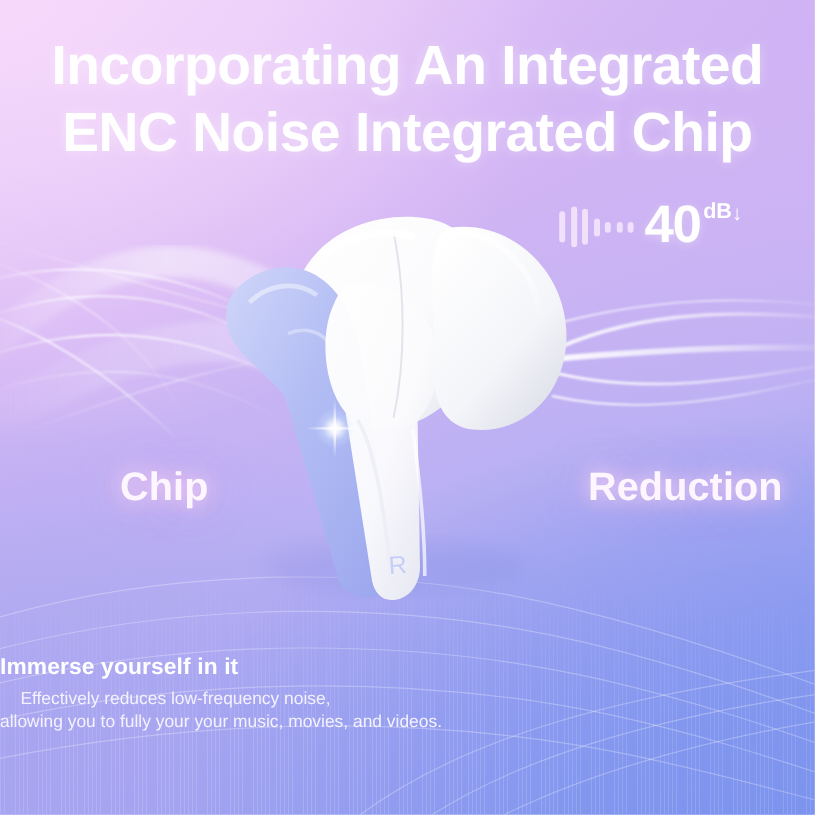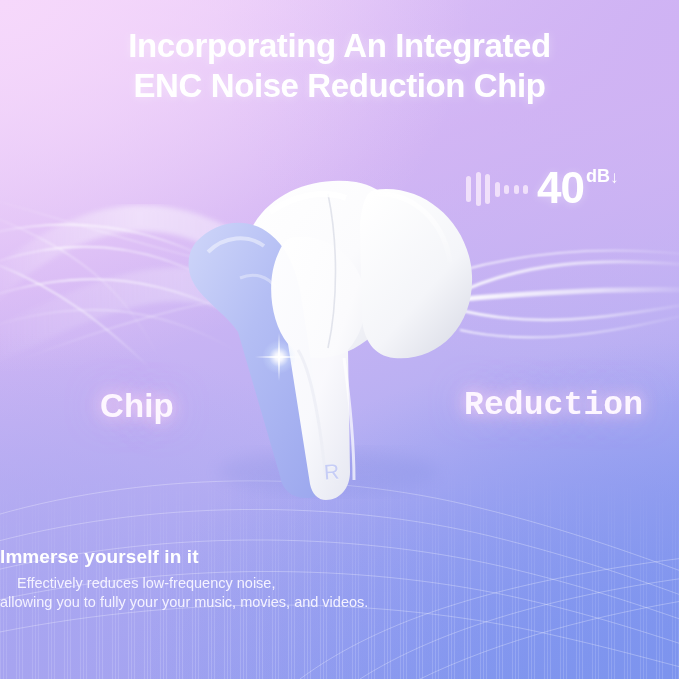--- a/index.html
+++ b/index.html
@@ -23,32 +23,32 @@
     opacity:.5;
     background:
       repeating-linear-gradient(90deg, rgba(255,255,255,.30) 0px, rgba(255,255,255,.30) .6px, rgba(255,255,255,0) .6px, rgba(255,255,255,0) 3.2px);
     -webkit-mask-image:radial-gradient(150% 105% at 50% 118%, #000 28%, rgba(0,0,0,.45) 60%, transparent 86%);
             mask-image:radial-gradient(150% 105% at 50% 118%, #000 28%, rgba(0,0,0,.45) 60%, transparent 86%);
   }
 
   
   #headline{
     position:absolute;left:0;right:0;top:26px;text-align:center;
-    color:#fff;font-weight:700;font-size:33px;line-height:1.22;
+    color:#fff;font-weight:700;font-size:46px;line-height:1.22;
     letter-spacing:-.4px;
     text-shadow:0 1px 10px rgba(255,255,255,.35);
   }
 
   .tagword{
     position:absolute;color:#fdf6ff;font-weight:700;font-size:33px;
     letter-spacing:.1px;
     text-shadow:0 0 16px rgba(255,214,246,.95),0 0 34px rgba(255,190,240,.55);
   }
   #word-noise{left:100px;top:387px;}
-  #word-reduction{left:464px;top:387px;font-family:Liberation Mono, monospace;}
+  #word-reduction{left:490px;top:387px;}
 
   #badge{position:absolute;left:466px;top:168px;display:flex;align-items:flex-start;justify-content:flex-end;}
   #bars{display:flex;align-items:center;gap:4.5px;height:42px;margin-right:9px;}
   #bars i{display:block;width:5px;border-radius:3px;background:#f3e4fb;opacity:.92;}
   #badge-value{
     color:#fff;font-weight:700;font-size:44px;line-height:40px;letter-spacing:-1px;
     text-shadow:0 1px 8px rgba(255,255,255,.3);
   }
   #badge-unit{margin-left:2px;display:flex;align-items:center;}
   #badge-unit-text{color:#fff;font-weight:700;font-size:18px;line-height:17px;}
@@ -143,21 +143,21 @@
       <path d="M-20,604 C170,560 360,564 510,596 C592,614 650,634 700,650"></path>
       <path d="M-20,636 C180,594 370,598 520,628 C598,644 652,660 700,672"></path>
       <path d="M300,679 C380,620 500,580 700,556"></path>
       <path d="M360,679 C440,628 560,594 700,576"></path>
       <path d="M420,679 C500,640 600,614 700,598"></path>
     </g>
   </svg>
 
   <div id="headline">
     <div>Incorporating An Integrated</div>
-    <div>ENC Noise Reduction Chip</div>
+    <div>ENC Noise Integrated Chip</div>
   </div>
 
   <div id="badge">
     <div id="bars">
       <i style="height:26px"></i>
         <i style="height:34px"></i>
         <i style="height:30px"></i>
       <i style="height:15px"></i>
         <i style="height:9px"></i>
         <i style="height:9px"></i>

